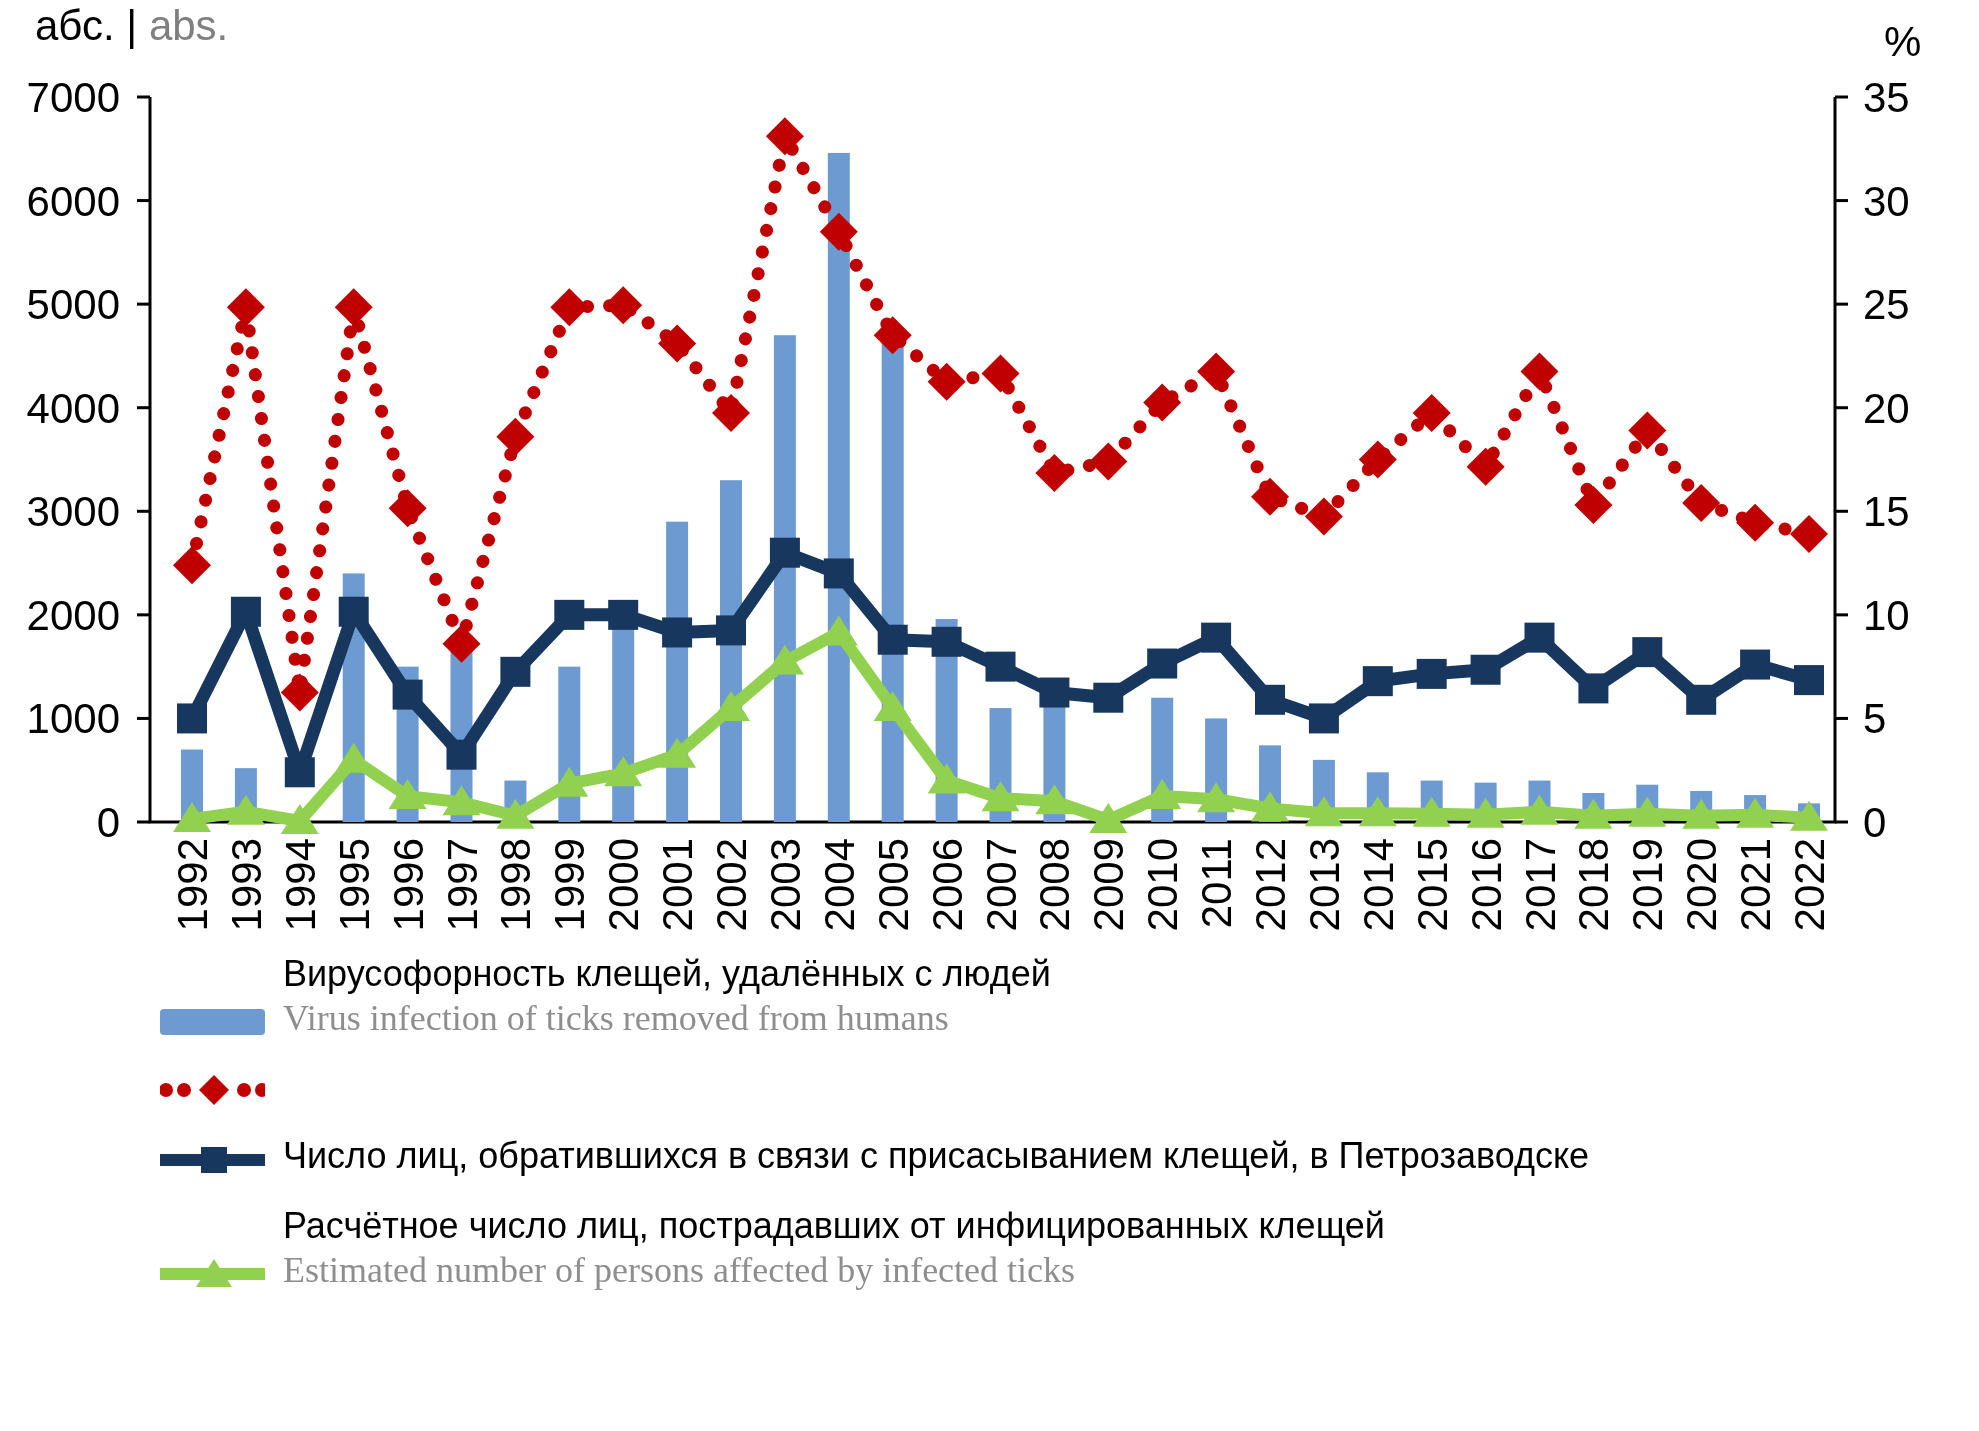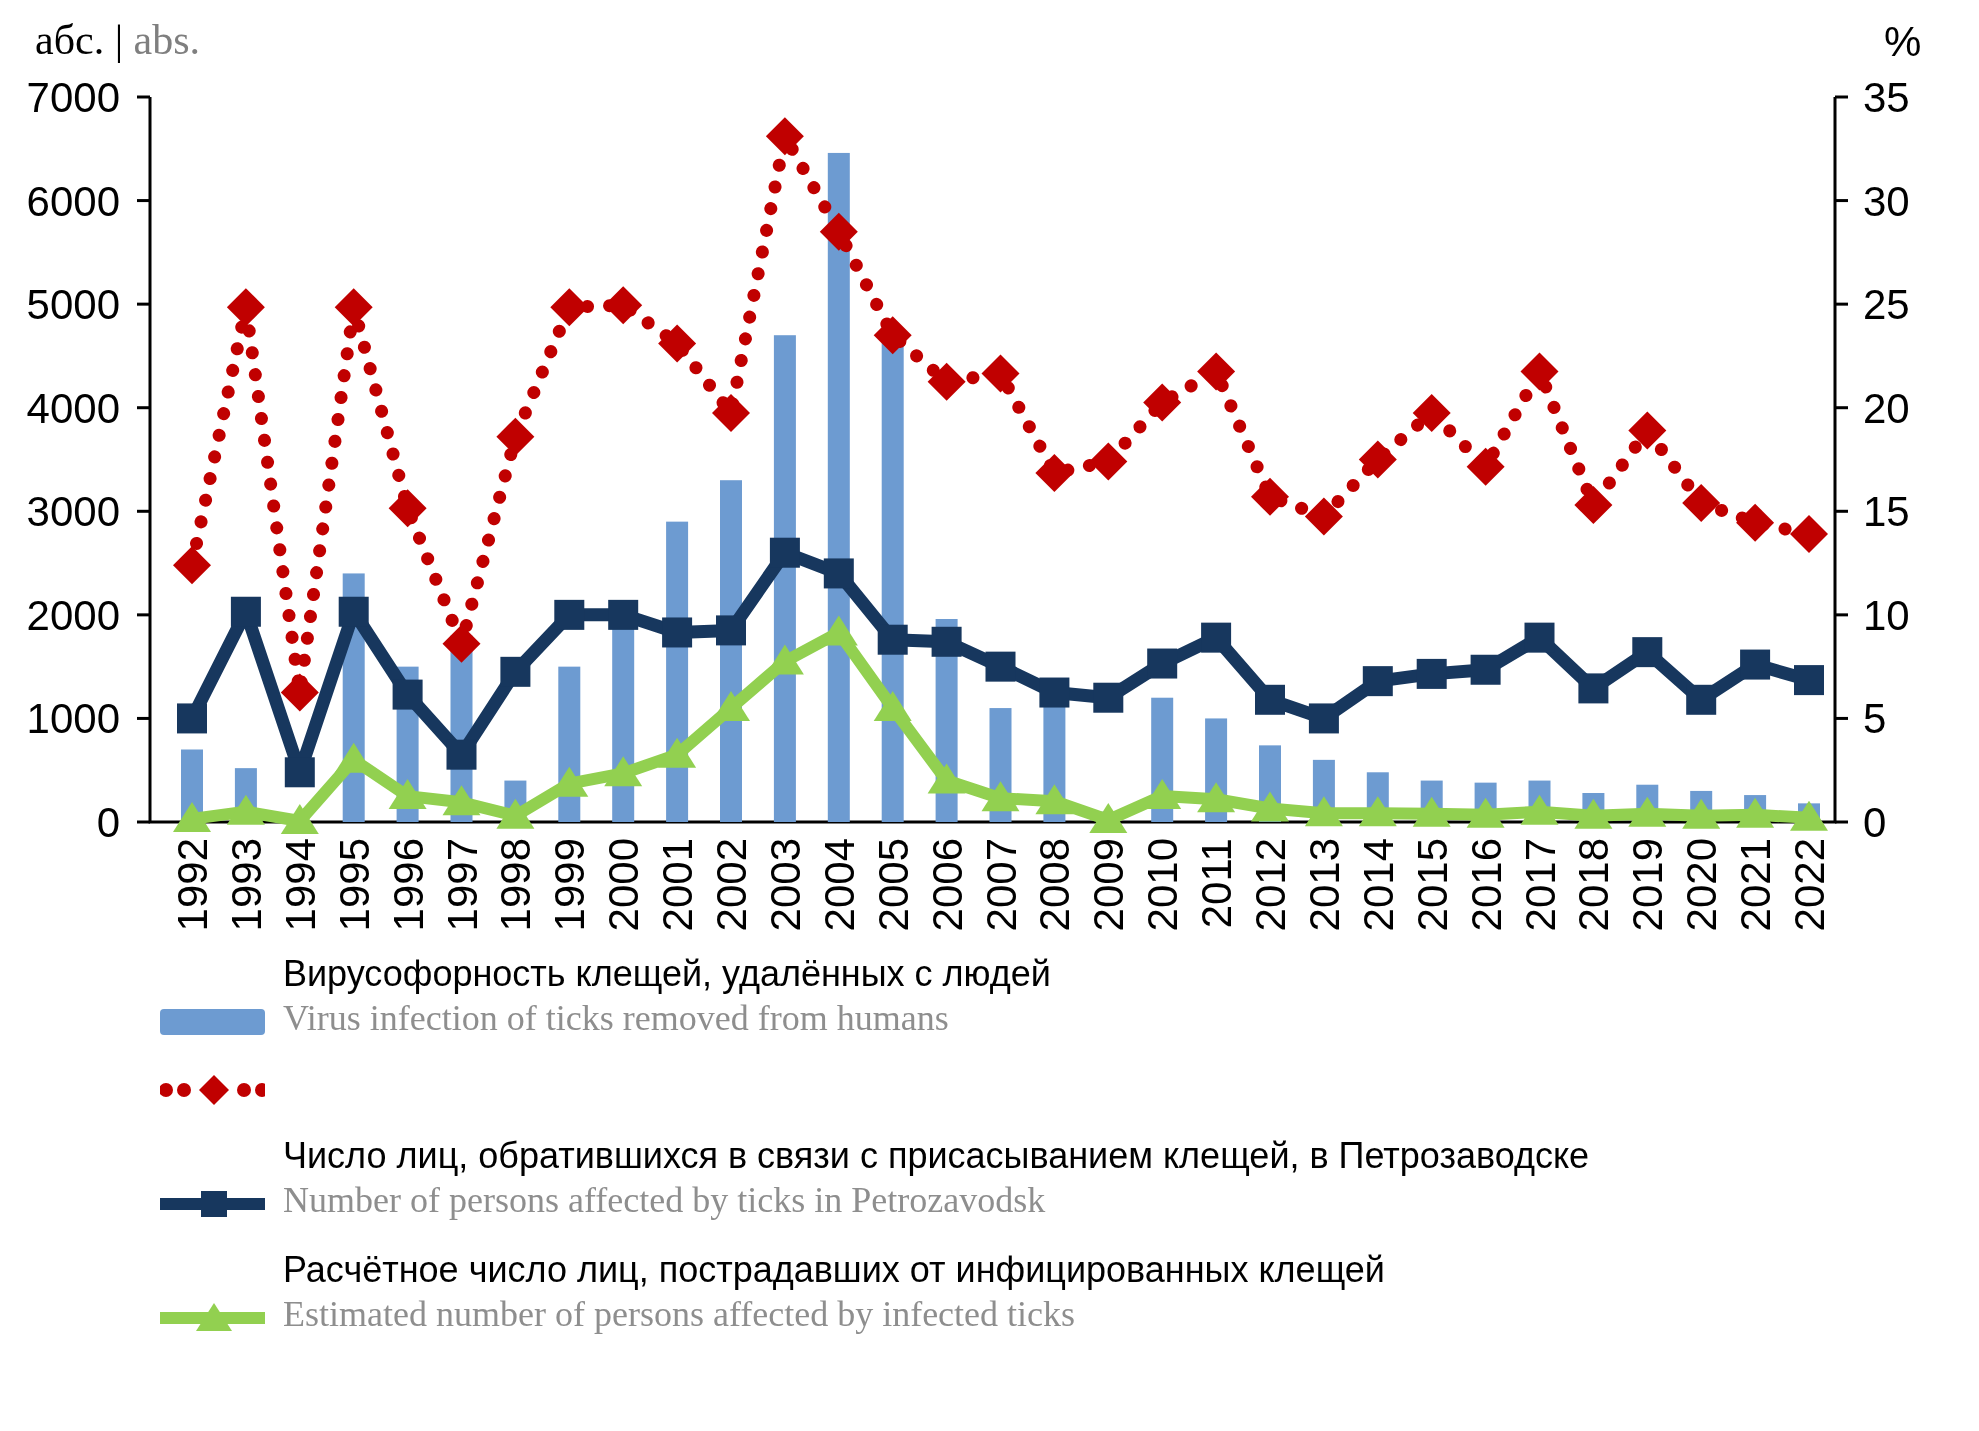--- a/index.html
+++ b/index.html
@@ -13,21 +13,21 @@
   .tick{font-family:"Liberation Sans",sans-serif;font-size:42px;fill:#000;}
   #legend{position:absolute;left:160px;top:952px;}
   .legend-row{display:flex;align-items:flex-end;margin-bottom:26px;}
   .legend-row svg{flex:0 0 auto;margin-right:18px;margin-top:6px;}
   .legend-text .ru{font-size:36px;line-height:44px;color:#000;white-space:nowrap;}
   .legend-text .en{font-size:36px;line-height:44px;color:#8e8e8e;white-space:nowrap;font-family:Liberation Serif, serif;}
 </style>
 </head>
 <body>
 
-<div class="hdr" style="left:35px;top:16px;font-family:Liberation Serif, serif;">
+<div class="hdr" style="left:35px;top:2px;">
   <span>абс.</span>
   <span>|</span>
   <span class="en">abs.</span>
 </div>
 
 <div class="hdr" style="left:1884px;top:18px;">%</div>
 
 <svg id="chart" width="1979" height="960">
     <path d="M 150 97 V 822 H 1835 V 97" stroke="#000" stroke-width="3" fill="none"></path>
     <line x1="137" y1="822" x2="150" y2="822" stroke="#000" stroke-width="3"></line>
@@ -248,21 +248,20 @@
         <path d="M 54 3 L 69 18 L 54 33 L 39 18 Z" fill="#c00000"></path>
       </svg>
   </div>
   <div class="legend-row">
     <svg width="105" height="36">
         <line x1="0" y1="18" x2="105" y2="18" stroke="#17375e" stroke-width="12"></line>
         <rect x="41" y="5" width="26" height="26" fill="#17375e"></rect>
       </svg>
     <div class="legend-text">
       <div class="ru">Число лиц, обратившихся в связи с присасыванием клещей, в Петрозаводске</div>
-      <div class="en">Number of persons affected by ticks in Petrozavodsk</div>
     </div>
   </div>
   <div class="legend-row">
     <svg width="105" height="36">
         <line x1="0" y1="18" x2="105" y2="18" stroke="#92d050" stroke-width="12"></line>
         <path d="M 54 3 L 72 31 L 36 31 Z" fill="#92d050"></path>
       </svg>
     <div class="legend-text">
       <div class="ru">Расчётное число лиц, пострадавших от инфицированных клещей</div>
       <div class="en">Estimated number of persons affected by infected ticks</div>

